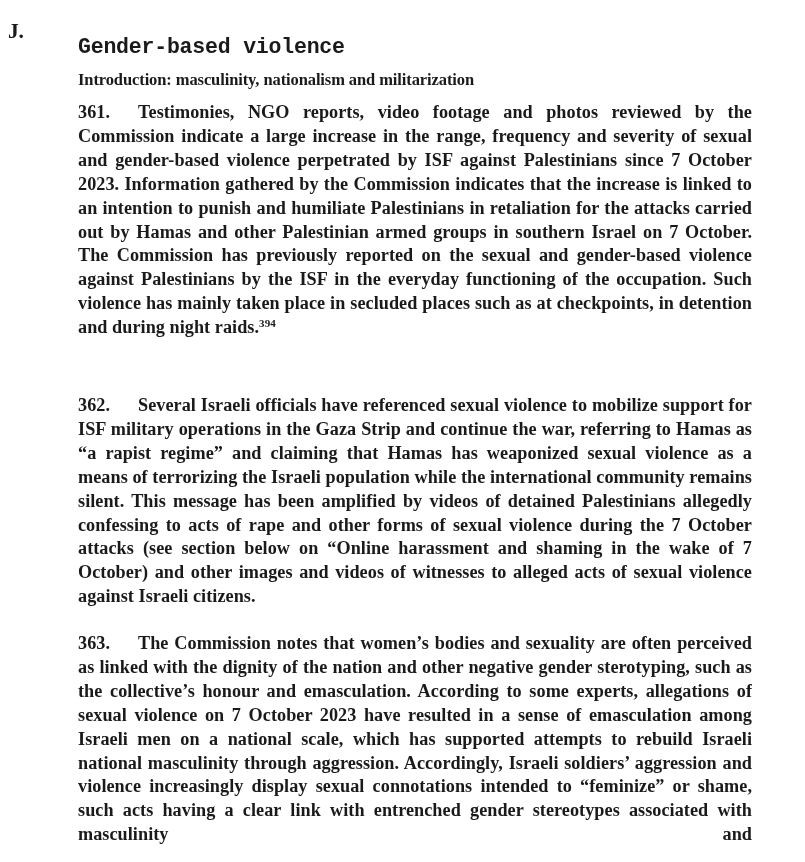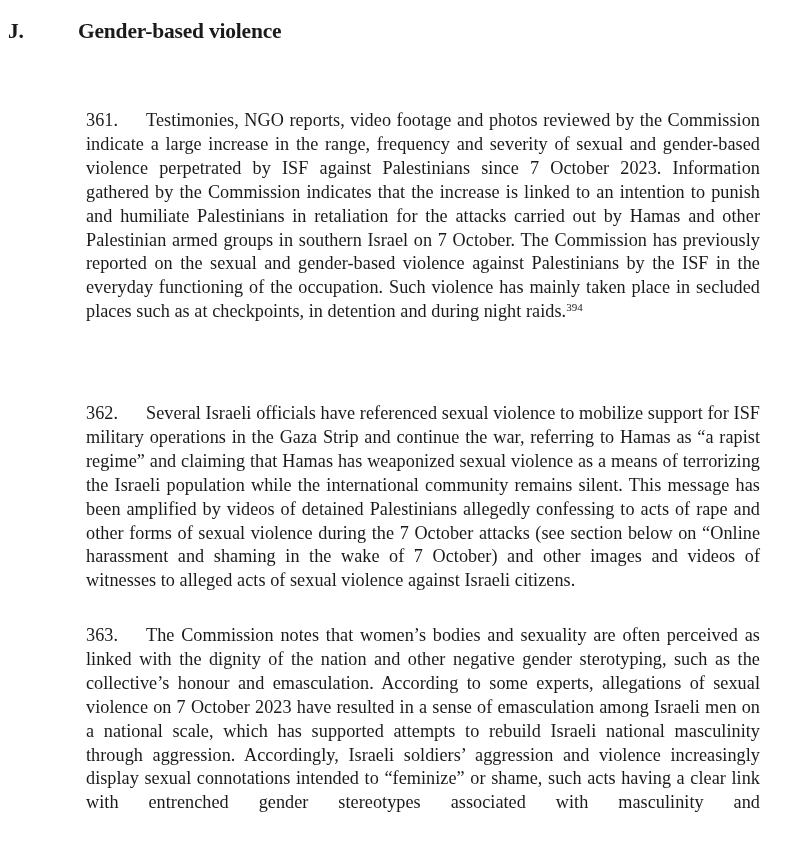--- a/index.html
+++ b/index.html
@@ -34,68 +34,71 @@
       letter-spacing: -0.2px;
     }
     .section-letter {
       position: absolute;
       left: 0;
       top: 0;
     }
     .section-title {
       position: absolute;
       left: 70px;
-      top: 0;
+      top: 16px;
+      font-family: Liberation Mono, monospace;
     }
     .subheading {
       position: absolute;
       left: 78px;
       top: 68px;
       font-weight: bold;
       font-size: 16.5px;
       line-height: 24px;
       letter-spacing: -0.1px;
     }
     .para {
       position: absolute;
       left: 78px;
       width: 674px;
       font-size: 18.2px;
       line-height: 23.9px;
       text-align: justify;
       text-align-last: left;
       letter-spacing: 0.05px;
-      margin: 8px;
+      margin: 0;
+      font-weight: bold;
     }
     .para.cut {
       text-align-last: justify;
     }
     .para-num {
       display: inline-block;
       width: 60px;
     }
     .fn {
       font-size: 11px;
       vertical-align: 6px;
       line-height: 0;
     }
     #p361 { top: 101px; }
     #p362 { top: 394px; }
-    #p363 { top: 616px; height: 216px; overflow: hidden; }
+    #p363 { top: 632px; height: 216px; overflow: hidden; }
   </style>
 </head>
 <body>
 
 <div class="page">
 
   <div class="section-heading">
     <span class="section-letter">J.</span>
     <span class="section-title">Gender-based violence</span>
   </div>
 
+  <div class="subheading">Introduction: masculinity, nationalism and militarization</div>
 
   <p class="para" id="p361"><span class="para-num">361.</span><span>Testimonies, NGO reports, video footage and photos reviewed by the Commission indicate a large increase in the range, frequency and severity of sexual and gender-based violence perpetrated by ISF against Palestinians since 7 October 2023. Information gathered by the Commission indicates that the increase is linked to an intention to punish and humiliate Palestinians in retaliation for the attacks carried out by Hamas and other Palestinian armed groups in southern Israel on 7 October. The Commission has previously reported on the sexual and gender-based violence against Palestinians by the ISF in the everyday functioning of the occupation. Such violence has mainly taken place in secluded places such as at checkpoints, in detention and during night raids.</span><sup class="fn">394</sup></p>
 
   <p class="para" id="p362"><span class="para-num">362.</span><span>Several Israeli officials have referenced sexual violence to mobilize support for ISF military operations in the Gaza Strip and continue the war, referring to Hamas as “a rapist regime” and claiming that Hamas has weaponized sexual violence as a means of terrorizing the Israeli population while the international community remains silent. This message has been amplified by videos of detained Palestinians allegedly confessing to acts of rape and other forms of sexual violence during the 7 October attacks (see section below on “Online harassment and shaming in the wake of 7 October) and other images and videos of witnesses to alleged acts of sexual violence against Israeli citizens.</span></p>
 
   <p class="para cut" id="p363"><span class="para-num">363.</span><span>The Commission notes that women’s bodies and sexuality are often perceived as linked with the dignity of the nation and other negative gender sterotyping, such as the collective’s honour and emasculation. According to some experts, allegations of sexual violence on 7 October 2023 have resulted in a sense of emasculation among Israeli men on a national scale, which has supported attempts to rebuild Israeli national masculinity through aggression. Accordingly, Israeli soldiers’ aggression and violence increasingly display sexual connotations intended to “feminize” or shame, such acts having a clear link with entrenched gender stereotypes associated with masculinity and</span></p>
 
 </div>
 
 </body></html>

